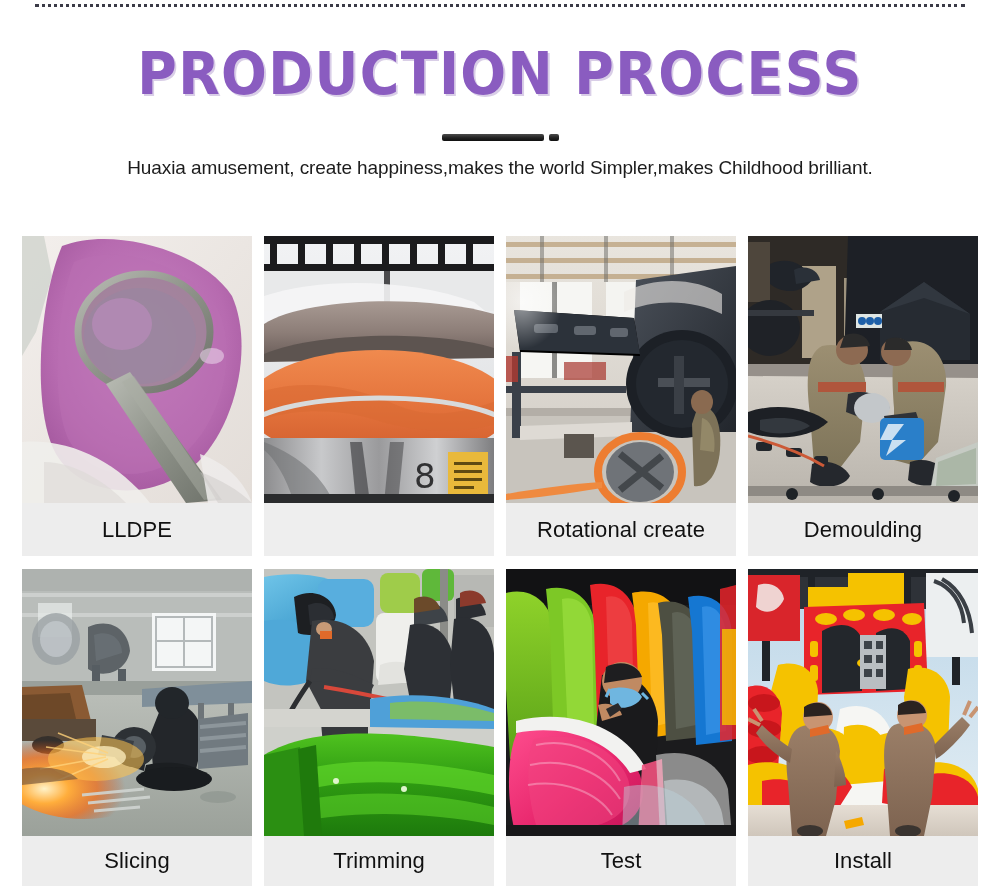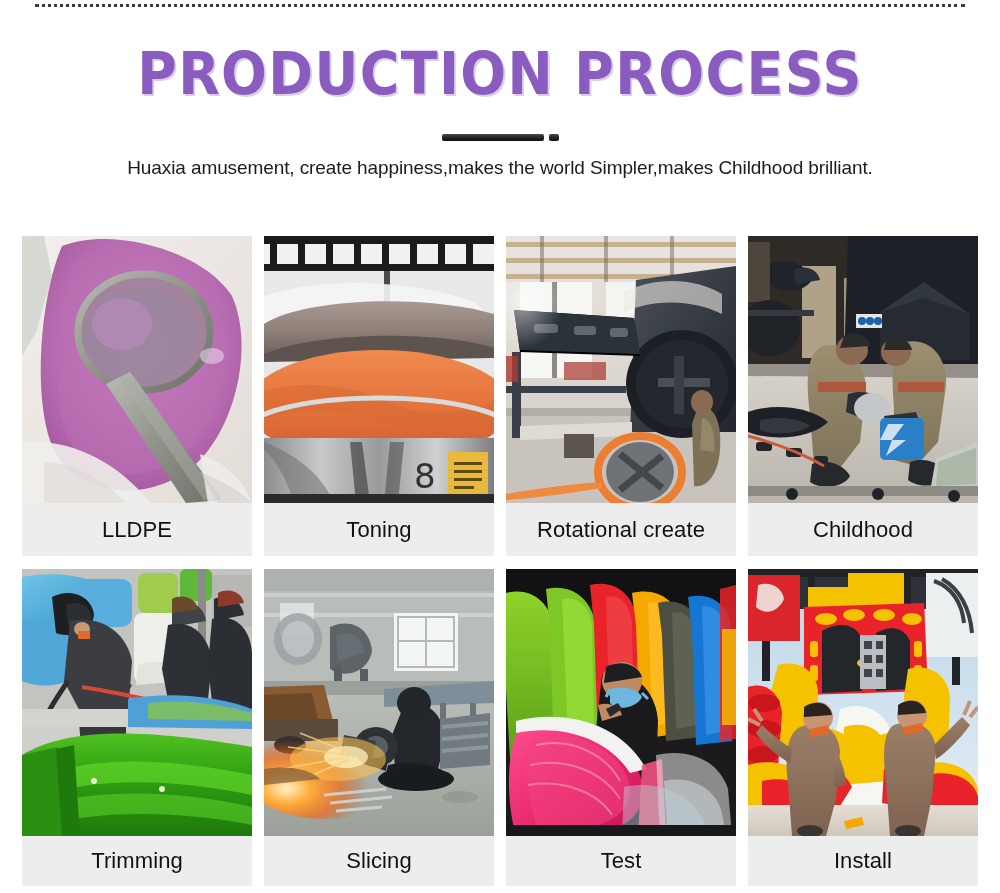--- a/index.html
+++ b/index.html
@@ -235,21 +235,20 @@
           <g fill="#5e4a12">
             <rect x="190" y="226" width="28" height="3"></rect>
               <rect x="190" y="234" width="28" height="3"></rect>
             <rect x="190" y="242" width="28" height="3"></rect>
               <rect x="190" y="250" width="20" height="3"></rect>
           </g>
           <text x="150" y="252" font-family="DejaVu Sans, sans-serif" font-size="34" fill="#18181a" opacity="0.85">8</text>
           <rect x="0" y="258" width="230" height="9" fill="#2a2b2d"></rect>
         </svg>
       </div>
-      <div class="card-caption">Toning</div>
     </div>
 
     <div class="card">
       <div class="card-photo">
         <svg viewBox="0 0 230 267" preserveAspectRatio="none" aria-hidden="true">
           <defs>
             <linearGradient id="g3w" x1="0" y1="0" x2="0" y2="1">
               <stop offset="0" stop-color="#e9e5de"></stop>
                 <stop offset="1" stop-color="#cfcac3"></stop>
             </linearGradient>
@@ -369,21 +368,92 @@
           <path d="M188 222 L230 206 L230 258 L182 256 Z" fill="#c6cbc4"></path>
           <path d="M190 226 L228 212 L228 248 L188 250 Z" fill="#9fae9b" opacity="0.7"></path>
           <rect x="0" y="250" width="230" height="10" fill="#8e8a84"></rect>
           <g fill="#1f2327">
               <circle cx="44" cy="258" r="6"></circle>
               <circle cx="130" cy="258" r="6"></circle>
               <circle cx="206" cy="260" r="6"></circle>
             </g>
         </svg>
       </div>
-      <div class="card-caption">Childhood</div>
+      <div class="card-caption">Demoulding</div>
+    </div>
+
+    <div class="card row2">
+      <div class="card-photo">
+        <svg viewBox="0 0 230 267" preserveAspectRatio="none" aria-hidden="true">
+          <defs>
+            <radialGradient id="g6spark" cx="0.28" cy="0.72" r="0.45">
+              <stop offset="0" stop-color="#fff2c8"></stop>
+                <stop offset="0.3" stop-color="#ffae3c"></stop>
+              <stop offset="0.65" stop-color="#f2701c" stop-opacity="0.75"></stop>
+              <stop offset="1" stop-color="#d1521a" stop-opacity="0"></stop>
+            </radialGradient>
+            <linearGradient id="g6floor" x1="0" y1="0" x2="0" y2="1">
+              <stop offset="0" stop-color="#b9bdb7"></stop>
+                <stop offset="1" stop-color="#9ba19a"></stop>
+            </linearGradient>
+          </defs>
+          <rect width="230" height="267" fill="#c9ccc8"></rect>
+          <rect x="0" y="0" width="230" height="126" fill="#b9bdba"></rect>
+          <rect x="0" y="0" width="230" height="22" fill="#aeb2af"></rect>
+          <g fill="#d6d9d7" opacity="0.7">
+            <rect x="0" y="24" width="230" height="4"></rect>
+              <rect x="0" y="44" width="230" height="4"></rect>
+          </g>
+          <rect x="130" y="44" width="64" height="58" fill="#f4f6f6"></rect>
+          <g stroke="#b4b9ba" stroke-width="2" fill="none">
+            <rect x="134" y="48" width="56" height="50"></rect>
+            <path d="M162 48 L162 98 M134 72 L190 72"></path>
+          </g>
+          <rect x="16" y="34" width="34" height="34" fill="#e8eceb" opacity="0.7"></rect>
+          <ellipse cx="34" cy="70" rx="24" ry="26" fill="#9aa0a4" opacity="0.8"></ellipse>
+          <ellipse cx="34" cy="70" rx="16" ry="18" fill="#c6ccd0" opacity="0.7"></ellipse>
+          <path d="M66 58 C88 48 106 60 108 82 C104 104 80 110 66 100 Z" fill="#4c5358" opacity="0.85"></path>
+          <path d="M72 66 C88 60 100 70 100 84 L74 92 Z" fill="#6e767b" opacity="0.6"></path>
+          <rect x="70" y="96" width="8" height="36" fill="#565d62"></rect>
+          <rect x="96" y="100" width="8" height="30" fill="#565d62"></rect>
+          <rect x="0" y="112" width="230" height="14" fill="#9aa09b"></rect>
+          <rect x="0" y="126" width="230" height="141" fill="url(#g6floor)"></rect>
+          <path d="M120 120 L230 112 L230 134 L120 138 Z" fill="#7f8f9a"></path>
+          <rect x="176" y="134" width="6" height="52" fill="#6d7478"></rect>
+          <rect x="206" y="134" width="6" height="52" fill="#6d7478"></rect>
+          <path d="M0 118 L60 116 L70 156 L0 158 Z" fill="#8a5a33"></path>
+          <path d="M0 126 L48 124 L54 150 L0 152 Z" fill="#6d4828"></path>
+          <rect x="0" y="150" width="74" height="22" fill="#5a4a3a"></rect>
+          <ellipse cx="26" cy="176" rx="16" ry="9" fill="#35302c"></ellipse>
+          <path d="M140 136 C166 130 182 148 180 176 L172 208 L132 208 L128 166 Z" fill="#23262a"></path>
+          <ellipse cx="150" cy="134" rx="17" ry="16" fill="#22262a"></ellipse>
+          <path d="M128 166 C114 172 104 182 98 194 L122 202 Z" fill="#23262a"></path>
+          <path d="M124 196 C150 190 178 196 186 208 L120 212 Z" fill="#1b1e21"></path>
+          <ellipse cx="152" cy="210" rx="38" ry="12" fill="#191c1f"></ellipse>
+          <path d="M176 150 L226 144 L226 196 L176 200 Z" fill="#717a80"></path>
+          <g stroke="#8d969b" stroke-width="4" fill="none">
+            <path d="M178 158 L224 154 M178 170 L224 166 M178 182 L224 178"></path>
+          </g>
+          <ellipse cx="112" cy="178" rx="22" ry="20" fill="#2d3135"></ellipse>
+          <ellipse cx="112" cy="178" rx="12" ry="11" fill="#585f64"></ellipse>
+          <path d="M80 166 L112 172 L108 190 L76 186 Z" fill="#3a3f44"></path>
+          <ellipse cx="62" cy="196" rx="90" ry="54" fill="url(#g6spark)"></ellipse>
+          <ellipse cx="74" cy="190" rx="48" ry="22" fill="#ffc24d" opacity="0.55"></ellipse>
+          <ellipse cx="82" cy="188" rx="22" ry="11" fill="#fff0c0" opacity="0.75"></ellipse>
+          <g stroke="#ffd27a" stroke-width="1.6" opacity="0.8">
+            <path d="M84 186 L24 178 M84 188 L18 200 M86 190 L30 214 M86 184 L36 164"></path>
+          </g>
+          <g stroke="#cfd4d0" stroke-width="3" fill="none" opacity="0.9">
+            <path d="M60 226 L122 220 M66 234 L128 228 M72 242 L118 238"></path>
+          </g>
+          <ellipse cx="196" cy="228" rx="18" ry="6" fill="#8b928c" opacity="0.6"></ellipse>
+          <path d="M0 200 C24 196 46 200 56 210 L0 216 Z" fill="#7c5a3c" opacity="0.7"></path>
+        </svg>
+      </div>
+      <div class="card-caption">Slicing</div>
     </div>
 
     <div class="card row2">
       <div class="card-photo">
         <svg viewBox="0 0 230 267" preserveAspectRatio="none" aria-hidden="true">
           <defs>
             <linearGradient id="g5grn" x1="0" y1="0" x2="0" y2="1">
               <stop offset="0" stop-color="#4fc21f"></stop>
                 <stop offset="0.45" stop-color="#2f9c12"></stop>
                 <stop offset="1" stop-color="#1d7a0c"></stop>
@@ -428,91 +498,20 @@
           <path d="M10 238 C80 218 160 222 230 238 L230 256 C160 242 80 240 10 258 Z" fill="#5fd62a" opacity="0.55"></path>
           <path d="M0 186 L36 178 L42 267 L0 267 Z" fill="#2b8f12"></path>
           <path d="M34 180 L52 176 L58 267 L40 267 Z" fill="#1f7a0c"></path>
           <g fill="#dff5cc">
               <circle cx="72" cy="212" r="3"></circle>
               <circle cx="140" cy="220" r="3"></circle>
             </g>
         </svg>
       </div>
       <div class="card-caption">Trimming</div>
-    </div>
-
-    <div class="card row2">
-      <div class="card-photo">
-        <svg viewBox="0 0 230 267" preserveAspectRatio="none" aria-hidden="true">
-          <defs>
-            <radialGradient id="g6spark" cx="0.28" cy="0.72" r="0.45">
-              <stop offset="0" stop-color="#fff2c8"></stop>
-                <stop offset="0.3" stop-color="#ffae3c"></stop>
-              <stop offset="0.65" stop-color="#f2701c" stop-opacity="0.75"></stop>
-              <stop offset="1" stop-color="#d1521a" stop-opacity="0"></stop>
-            </radialGradient>
-            <linearGradient id="g6floor" x1="0" y1="0" x2="0" y2="1">
-              <stop offset="0" stop-color="#b9bdb7"></stop>
-                <stop offset="1" stop-color="#9ba19a"></stop>
-            </linearGradient>
-          </defs>
-          <rect width="230" height="267" fill="#c9ccc8"></rect>
-          <rect x="0" y="0" width="230" height="126" fill="#b9bdba"></rect>
-          <rect x="0" y="0" width="230" height="22" fill="#aeb2af"></rect>
-          <g fill="#d6d9d7" opacity="0.7">
-            <rect x="0" y="24" width="230" height="4"></rect>
-              <rect x="0" y="44" width="230" height="4"></rect>
-          </g>
-          <rect x="130" y="44" width="64" height="58" fill="#f4f6f6"></rect>
-          <g stroke="#b4b9ba" stroke-width="2" fill="none">
-            <rect x="134" y="48" width="56" height="50"></rect>
-            <path d="M162 48 L162 98 M134 72 L190 72"></path>
-          </g>
-          <rect x="16" y="34" width="34" height="34" fill="#e8eceb" opacity="0.7"></rect>
-          <ellipse cx="34" cy="70" rx="24" ry="26" fill="#9aa0a4" opacity="0.8"></ellipse>
-          <ellipse cx="34" cy="70" rx="16" ry="18" fill="#c6ccd0" opacity="0.7"></ellipse>
-          <path d="M66 58 C88 48 106 60 108 82 C104 104 80 110 66 100 Z" fill="#4c5358" opacity="0.85"></path>
-          <path d="M72 66 C88 60 100 70 100 84 L74 92 Z" fill="#6e767b" opacity="0.6"></path>
-          <rect x="70" y="96" width="8" height="36" fill="#565d62"></rect>
-          <rect x="96" y="100" width="8" height="30" fill="#565d62"></rect>
-          <rect x="0" y="112" width="230" height="14" fill="#9aa09b"></rect>
-          <rect x="0" y="126" width="230" height="141" fill="url(#g6floor)"></rect>
-          <path d="M120 120 L230 112 L230 134 L120 138 Z" fill="#7f8f9a"></path>
-          <rect x="176" y="134" width="6" height="52" fill="#6d7478"></rect>
-          <rect x="206" y="134" width="6" height="52" fill="#6d7478"></rect>
-          <path d="M0 118 L60 116 L70 156 L0 158 Z" fill="#8a5a33"></path>
-          <path d="M0 126 L48 124 L54 150 L0 152 Z" fill="#6d4828"></path>
-          <rect x="0" y="150" width="74" height="22" fill="#5a4a3a"></rect>
-          <ellipse cx="26" cy="176" rx="16" ry="9" fill="#35302c"></ellipse>
-          <path d="M140 136 C166 130 182 148 180 176 L172 208 L132 208 L128 166 Z" fill="#23262a"></path>
-          <ellipse cx="150" cy="134" rx="17" ry="16" fill="#22262a"></ellipse>
-          <path d="M128 166 C114 172 104 182 98 194 L122 202 Z" fill="#23262a"></path>
-          <path d="M124 196 C150 190 178 196 186 208 L120 212 Z" fill="#1b1e21"></path>
-          <ellipse cx="152" cy="210" rx="38" ry="12" fill="#191c1f"></ellipse>
-          <path d="M176 150 L226 144 L226 196 L176 200 Z" fill="#717a80"></path>
-          <g stroke="#8d969b" stroke-width="4" fill="none">
-            <path d="M178 158 L224 154 M178 170 L224 166 M178 182 L224 178"></path>
-          </g>
-          <ellipse cx="112" cy="178" rx="22" ry="20" fill="#2d3135"></ellipse>
-          <ellipse cx="112" cy="178" rx="12" ry="11" fill="#585f64"></ellipse>
-          <path d="M80 166 L112 172 L108 190 L76 186 Z" fill="#3a3f44"></path>
-          <ellipse cx="62" cy="196" rx="90" ry="54" fill="url(#g6spark)"></ellipse>
-          <ellipse cx="74" cy="190" rx="48" ry="22" fill="#ffc24d" opacity="0.55"></ellipse>
-          <ellipse cx="82" cy="188" rx="22" ry="11" fill="#fff0c0" opacity="0.75"></ellipse>
-          <g stroke="#ffd27a" stroke-width="1.6" opacity="0.8">
-            <path d="M84 186 L24 178 M84 188 L18 200 M86 190 L30 214 M86 184 L36 164"></path>
-          </g>
-          <g stroke="#cfd4d0" stroke-width="3" fill="none" opacity="0.9">
-            <path d="M60 226 L122 220 M66 234 L128 228 M72 242 L118 238"></path>
-          </g>
-          <ellipse cx="196" cy="228" rx="18" ry="6" fill="#8b928c" opacity="0.6"></ellipse>
-          <path d="M0 200 C24 196 46 200 56 210 L0 216 Z" fill="#7c5a3c" opacity="0.7"></path>
-        </svg>
-      </div>
-      <div class="card-caption">Slicing</div>
     </div>
 
     <div class="card row2">
       <div class="card-photo">
         <svg viewBox="0 0 230 267" preserveAspectRatio="none" aria-hidden="true">
           <defs>
             <linearGradient id="g7pink" x1="0" y1="0" x2="1" y2="1">
               <stop offset="0" stop-color="#ff4f8f"></stop>
                 <stop offset="0.55" stop-color="#e8276d"></stop>
                 <stop offset="1" stop-color="#c21256"></stop>

